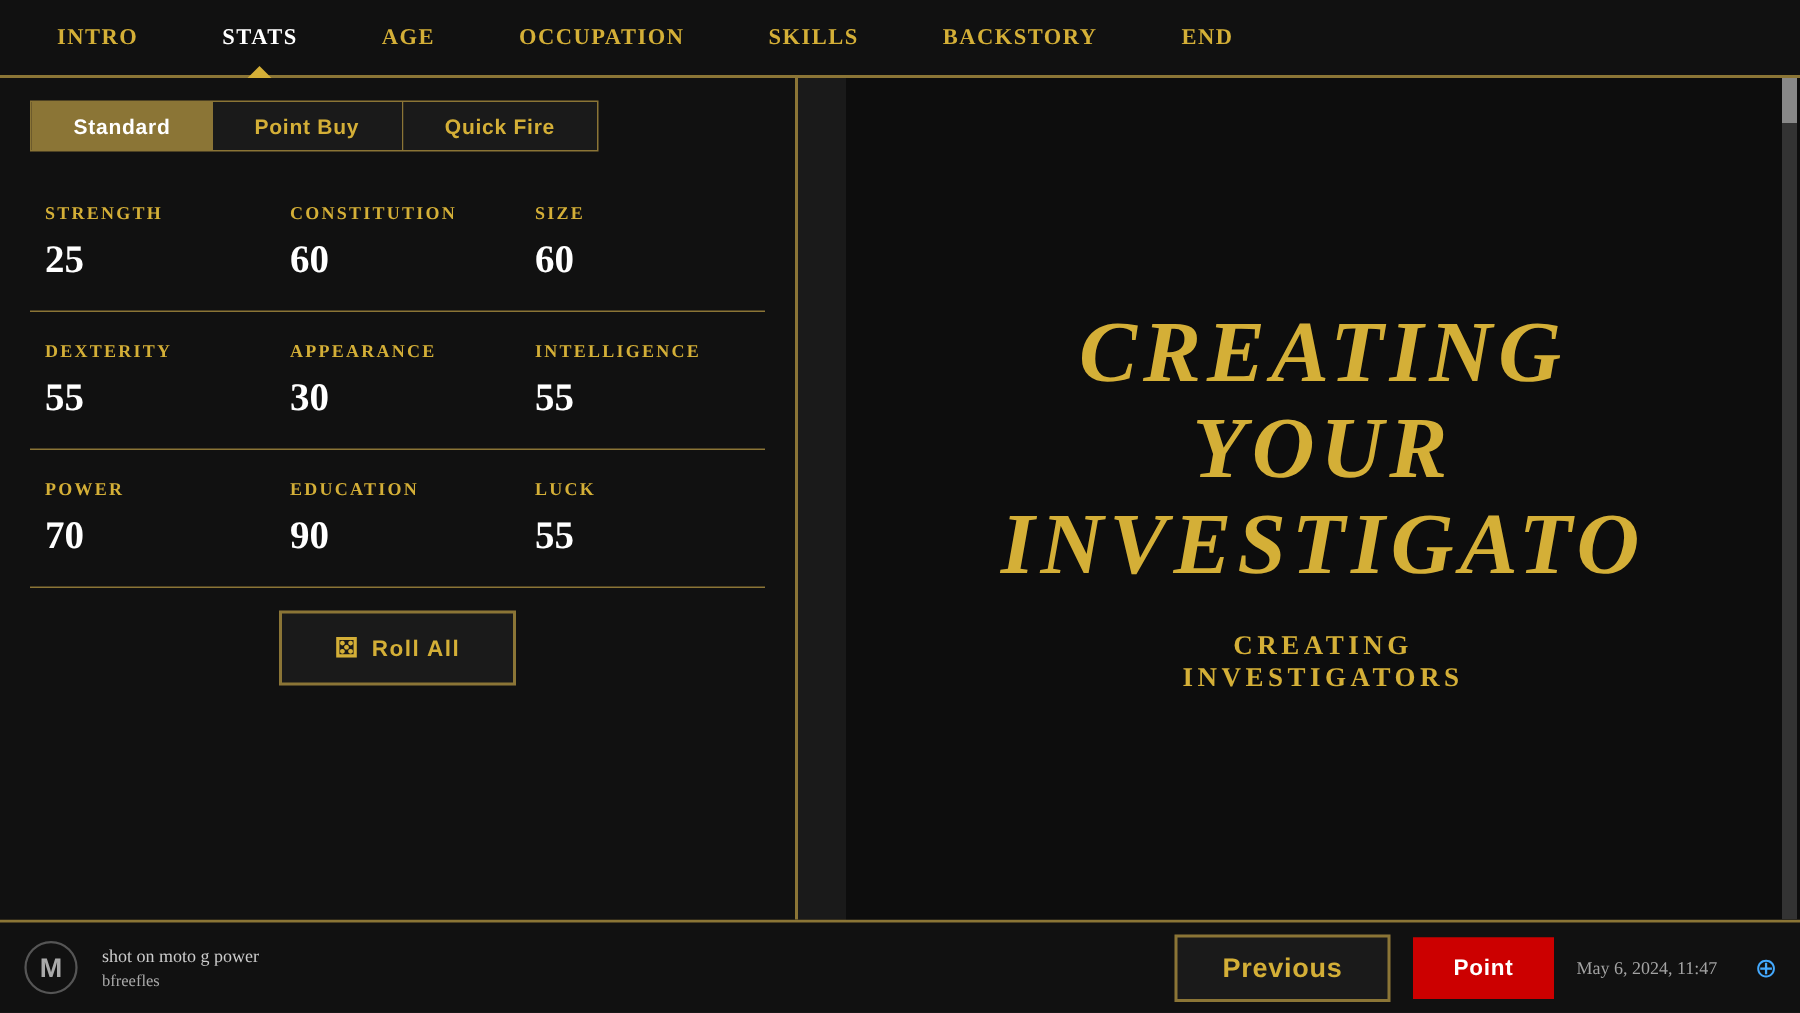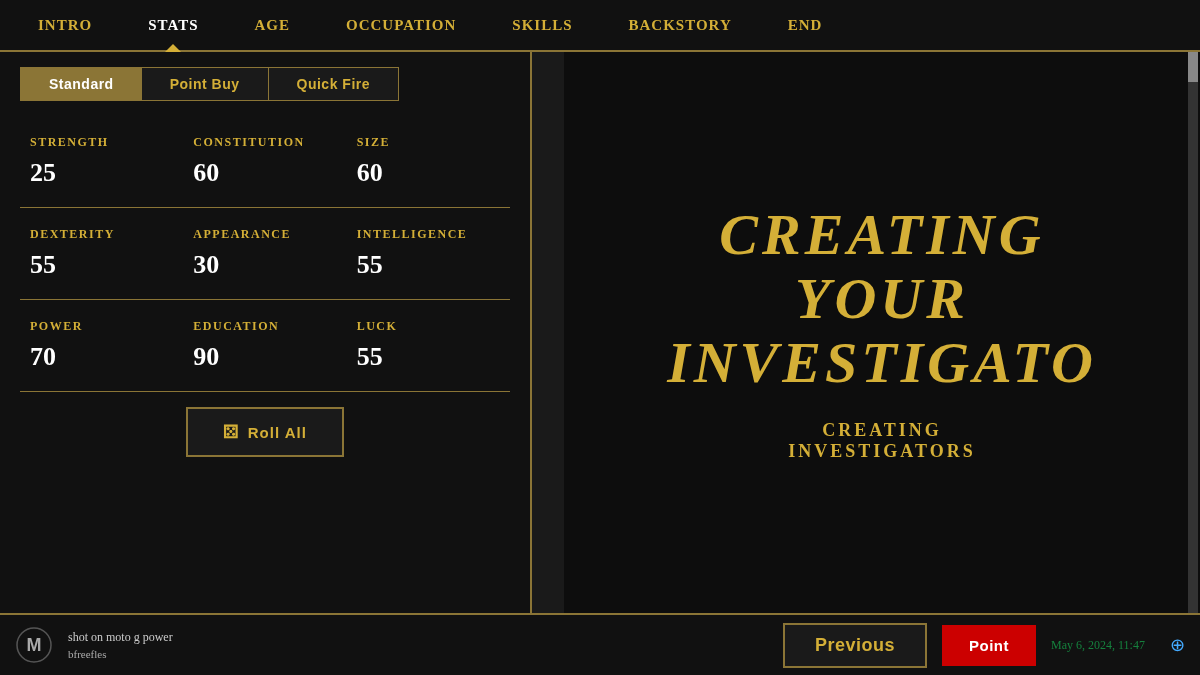--- a/index.html
+++ b/index.html
@@ -270,21 +270,21 @@
       background: #1a1a1a;
       border: 2px solid #8B7536;
       color: #d4af37;
       padding: 10px 35px;
       font-size: 15px;
       font-weight: bold;
       cursor: pointer;
       letter-spacing: 0.5px;
     }
     .timestamp {
-      color: #15803d;
+      color: #a3a3a3;
       font-size: 12px;
       margin-left: auto;
       white-space: nowrap;
     }
     .nav-icon {
       color: #4af;
       font-size: 18px;
       margin-left: 10px;
     }
   </style>

